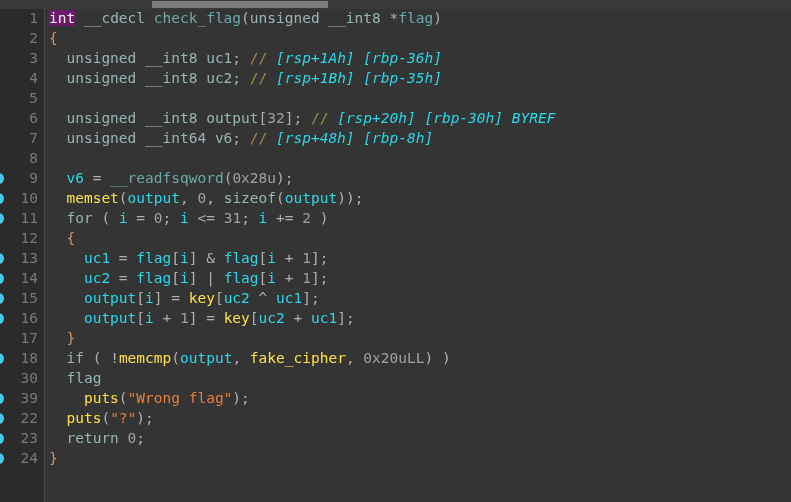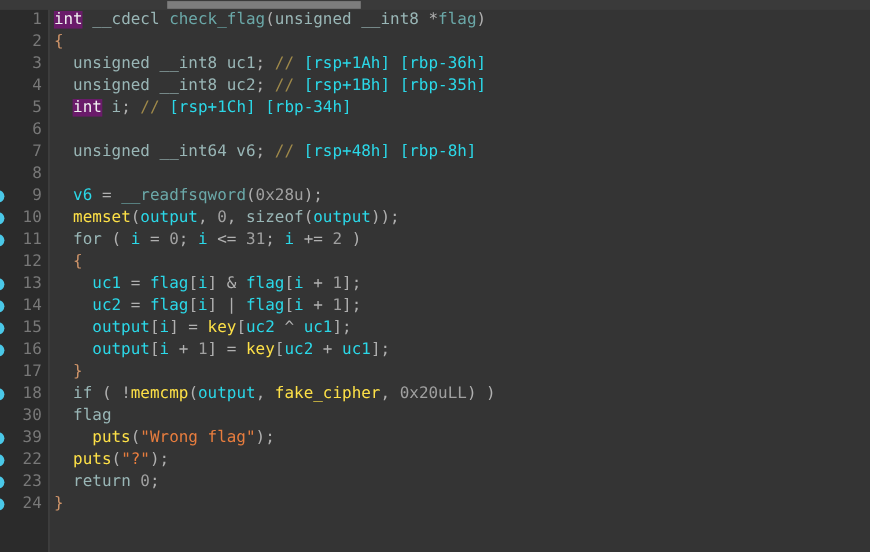--- a/index.html
+++ b/index.html
@@ -109,38 +109,38 @@
   .t-kw-hl    { color: #f0f0f0; background: #6a1b6a; }           
   .t-type     { color: #99b6b6; }                                
   .t-fnname   { color: #6ba8a8; }                                
   .t-var      { color: #2bd8e8; }                                
   .t-glob     { color: #fde047; }                                
   .t-num      { color: #a0a0a0; }                                
   .t-str      { color: #e87d3e; }                                
   .t-punc     { color: #b0b0b0; }                                
   .t-brace    { color: #d0956a; }                                
   .t-cmt      { color: #a08a4a; }                                
-  .t-cmt-loc  { color: #2bd8e8; }                                
+  .t-cmt-loc  { color: #2bd8e8; font-style: italic; }                                
   .t-op       { color: #b0b0b0; }
 </style>
 </head>
 <body>
 
 <div id="app">
 
   <div class="code-surface">
     <div class="gutter-bg"></div>
     <div class="gutter-rule"></div>
     <div class="lines" id="lines">
         <div class="line"><span class="lineno">1</span><span class="src"><span class="t-kw-hl">int</span><span class="t-punc"> </span><span class="t-type">__cdecl </span><span class="t-fnname">check_flag</span><span class="t-punc">(</span><span class="t-type">unsigned __int8 </span><span class="t-punc">*</span><span class="t-fnname">flag</span><span class="t-punc">)</span></span></div>
         <div class="line"><span class="lineno">2</span><span class="src"><span class="t-brace">{</span></span></div>
         <div class="line"><span class="lineno">3</span><span class="src"><span class="t-punc">  </span><span class="t-type">unsigned __int8 </span><span class="t-type">uc1</span><span class="t-punc">; </span><span class="t-cmt">// </span><span class="t-cmt-loc">[rsp+1Ah] [rbp-36h]</span></span></div>
         <div class="line"><span class="lineno">4</span><span class="src"><span class="t-punc">  </span><span class="t-type">unsigned __int8 </span><span class="t-type">uc2</span><span class="t-punc">; </span><span class="t-cmt">// </span><span class="t-cmt-loc">[rsp+1Bh] [rbp-35h]</span></span></div>
-        <div class="line"><span class="lineno">5</span><span class="src"><span class="t-punc">  </span><span class="t-kw-hl">int</span><span class="t-punc"> </span><span class="t-type">i</span><span class="t-punc">; </span><span class="t-cmt">// </span><span class="t-cmt-loc">[rsp+1Ch] [rbp-34h]</span></span></div>
-        <div class="line"><span class="lineno">6</span></div>
+        <div class="line"><span class="lineno">5</span></div>
+        <div class="line"><span class="lineno">6</span><span class="src"><span class="t-punc">  </span><span class="t-type">unsigned __int8 </span><span class="t-type">output</span><span class="t-punc">[</span><span class="t-num">32</span><span class="t-punc">]; </span><span class="t-cmt">// </span><span class="t-cmt-loc">[rsp+20h] [rbp-30h] BYREF</span></span></div>
         <div class="line"><span class="lineno">7</span><span class="src"><span class="t-punc">  </span><span class="t-type">unsigned __int64 </span><span class="t-type">v6</span><span class="t-punc">; </span><span class="t-cmt">// </span><span class="t-cmt-loc">[rsp+48h] [rbp-8h]</span></span></div>
         <div class="line"><span class="lineno">8</span><span class="src"></span></div>
         <div class="line"><span class="marker"></span><span class="lineno">9</span><span class="src"><span class="t-punc">  </span><span class="t-var">v6</span><span class="t-op"> = </span><span class="t-fnname">__readfsqword</span><span class="t-punc">(</span><span class="t-num">0x28u</span><span class="t-punc">);</span></span></div>
         <div class="line"><span class="marker"></span><span class="lineno">10</span><span class="src"><span class="t-punc">  </span><span class="t-glob">memset</span><span class="t-punc">(</span><span class="t-var">output</span><span class="t-punc">, </span><span class="t-num">0</span><span class="t-punc">, </span><span class="t-type">sizeof</span><span class="t-punc">(</span><span class="t-var">output</span><span class="t-punc">));</span></span></div>
         <div class="line"><span class="marker"></span><span class="lineno">11</span><span class="src"><span class="t-punc">  </span><span class="t-type">for</span><span class="t-punc"> ( </span><span class="t-var">i</span><span class="t-op"> = </span><span class="t-num">0</span><span class="t-punc">; </span><span class="t-var">i</span><span class="t-op"> &lt;= </span><span class="t-num">31</span><span class="t-punc">; </span><span class="t-var">i</span><span class="t-op"> += </span><span class="t-num">2</span><span class="t-punc"> )</span></span></div>
         <div class="line"><span class="lineno">12</span><span class="src"><span class="t-punc">  </span><span class="t-brace">{</span></span></div>
         <div class="line"><span class="marker"></span><span class="lineno">13</span><span class="src"><span class="t-punc">    </span><span class="t-var">uc1</span><span class="t-op"> = </span><span class="t-var">flag</span><span class="t-punc">[</span><span class="t-var">i</span><span class="t-punc">] </span><span class="t-op">&amp;</span><span class="t-punc"> </span><span class="t-var">flag</span><span class="t-punc">[</span><span class="t-var">i</span><span class="t-op"> + </span><span class="t-num">1</span><span class="t-punc">];</span></span></div>
         <div class="line"><span class="marker"></span><span class="lineno">14</span><span class="src"><span class="t-punc">    </span><span class="t-var">uc2</span><span class="t-op"> = </span><span class="t-var">flag</span><span class="t-punc">[</span><span class="t-var">i</span><span class="t-punc">] </span><span class="t-op">|</span><span class="t-punc"> </span><span class="t-var">flag</span><span class="t-punc">[</span><span class="t-var">i</span><span class="t-op"> + </span><span class="t-num">1</span><span class="t-punc">];</span></span></div>
         <div class="line"><span class="marker"></span><span class="lineno">15</span><span class="src"><span class="t-punc">    </span><span class="t-var">output</span><span class="t-punc">[</span><span class="t-var">i</span><span class="t-op">] = </span><span class="t-glob">key</span><span class="t-punc">[</span><span class="t-var">uc2</span><span class="t-op"> ^ </span><span class="t-var">uc1</span><span class="t-punc">];</span></span></div>
         <div class="line"><span class="marker"></span><span class="lineno">16</span><span class="src"><span class="t-punc">    </span><span class="t-var">output</span><span class="t-punc">[</span><span class="t-var">i</span><span class="t-op"> + </span><span class="t-num">1</span><span class="t-op">] = </span><span class="t-glob">key</span><span class="t-punc">[</span><span class="t-var">uc2</span><span class="t-op"> + </span><span class="t-var">uc1</span><span class="t-punc">];</span></span></div>

